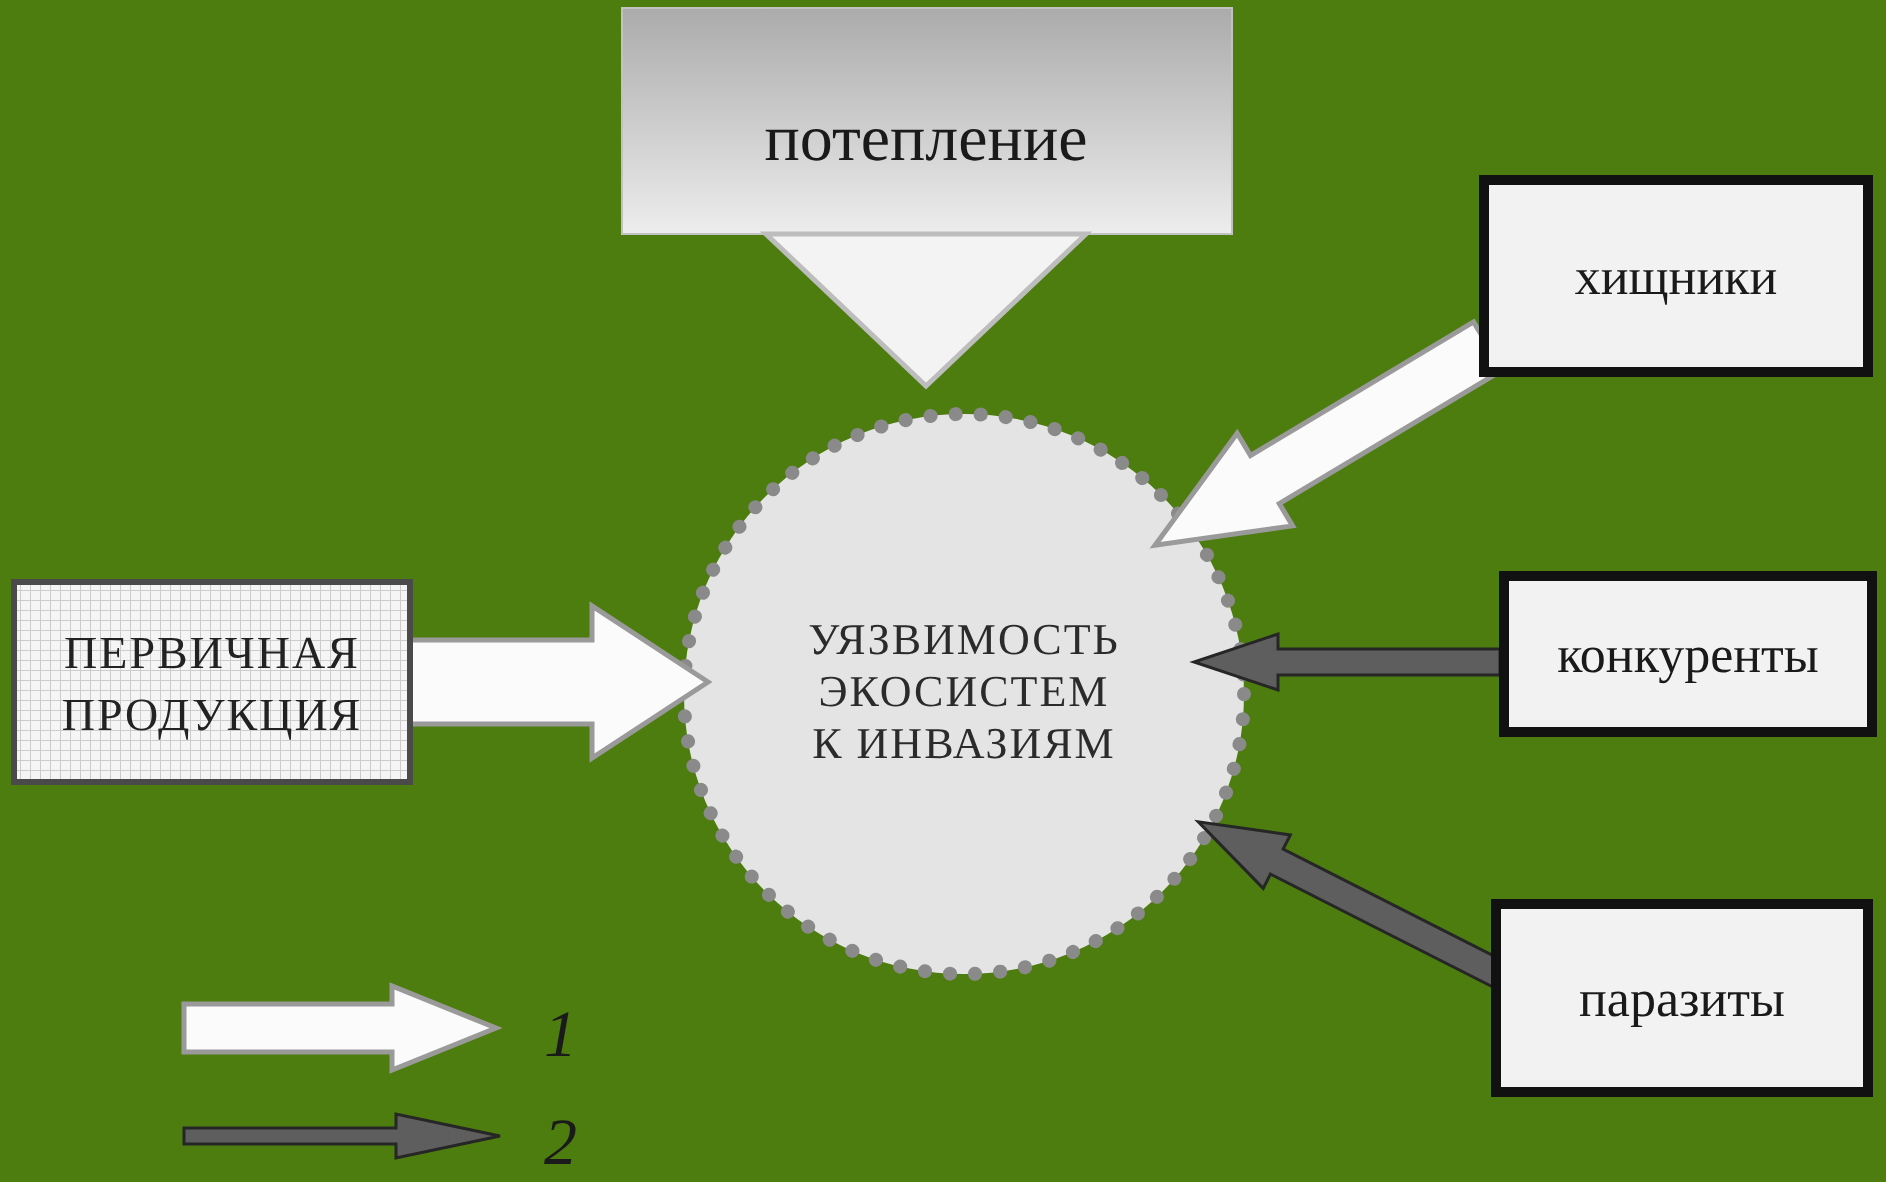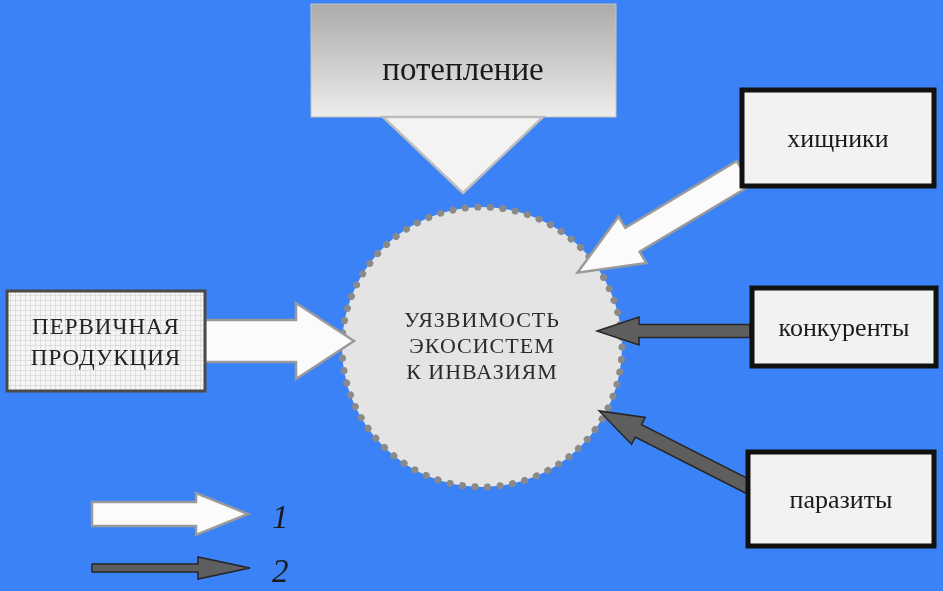--- a/index.html
+++ b/index.html
@@ -5,21 +5,21 @@
   html, body {
     margin: 0;
     padding: 0;
     background: #ffffff;
     font-family: "Liberation Serif", "DejaVu Serif", serif;
   }
   .figure-wrap {
     position: relative;
     width: 943px;
     height: 591px;
-    background: #3b82f6;
+    background: #4d7c0f;
     overflow: hidden;
     text-align: center;
   }
   svg { display: block; }
   text {
     font-family: "Liberation Serif", "DejaVu Serif", serif;
     fill: #1a1a1a;
   }
   .warming-text   { font-size: 33px; }
   .circle-text    { font-size: 22px; letter-spacing: 1px; fill: #2b2b2b; }

